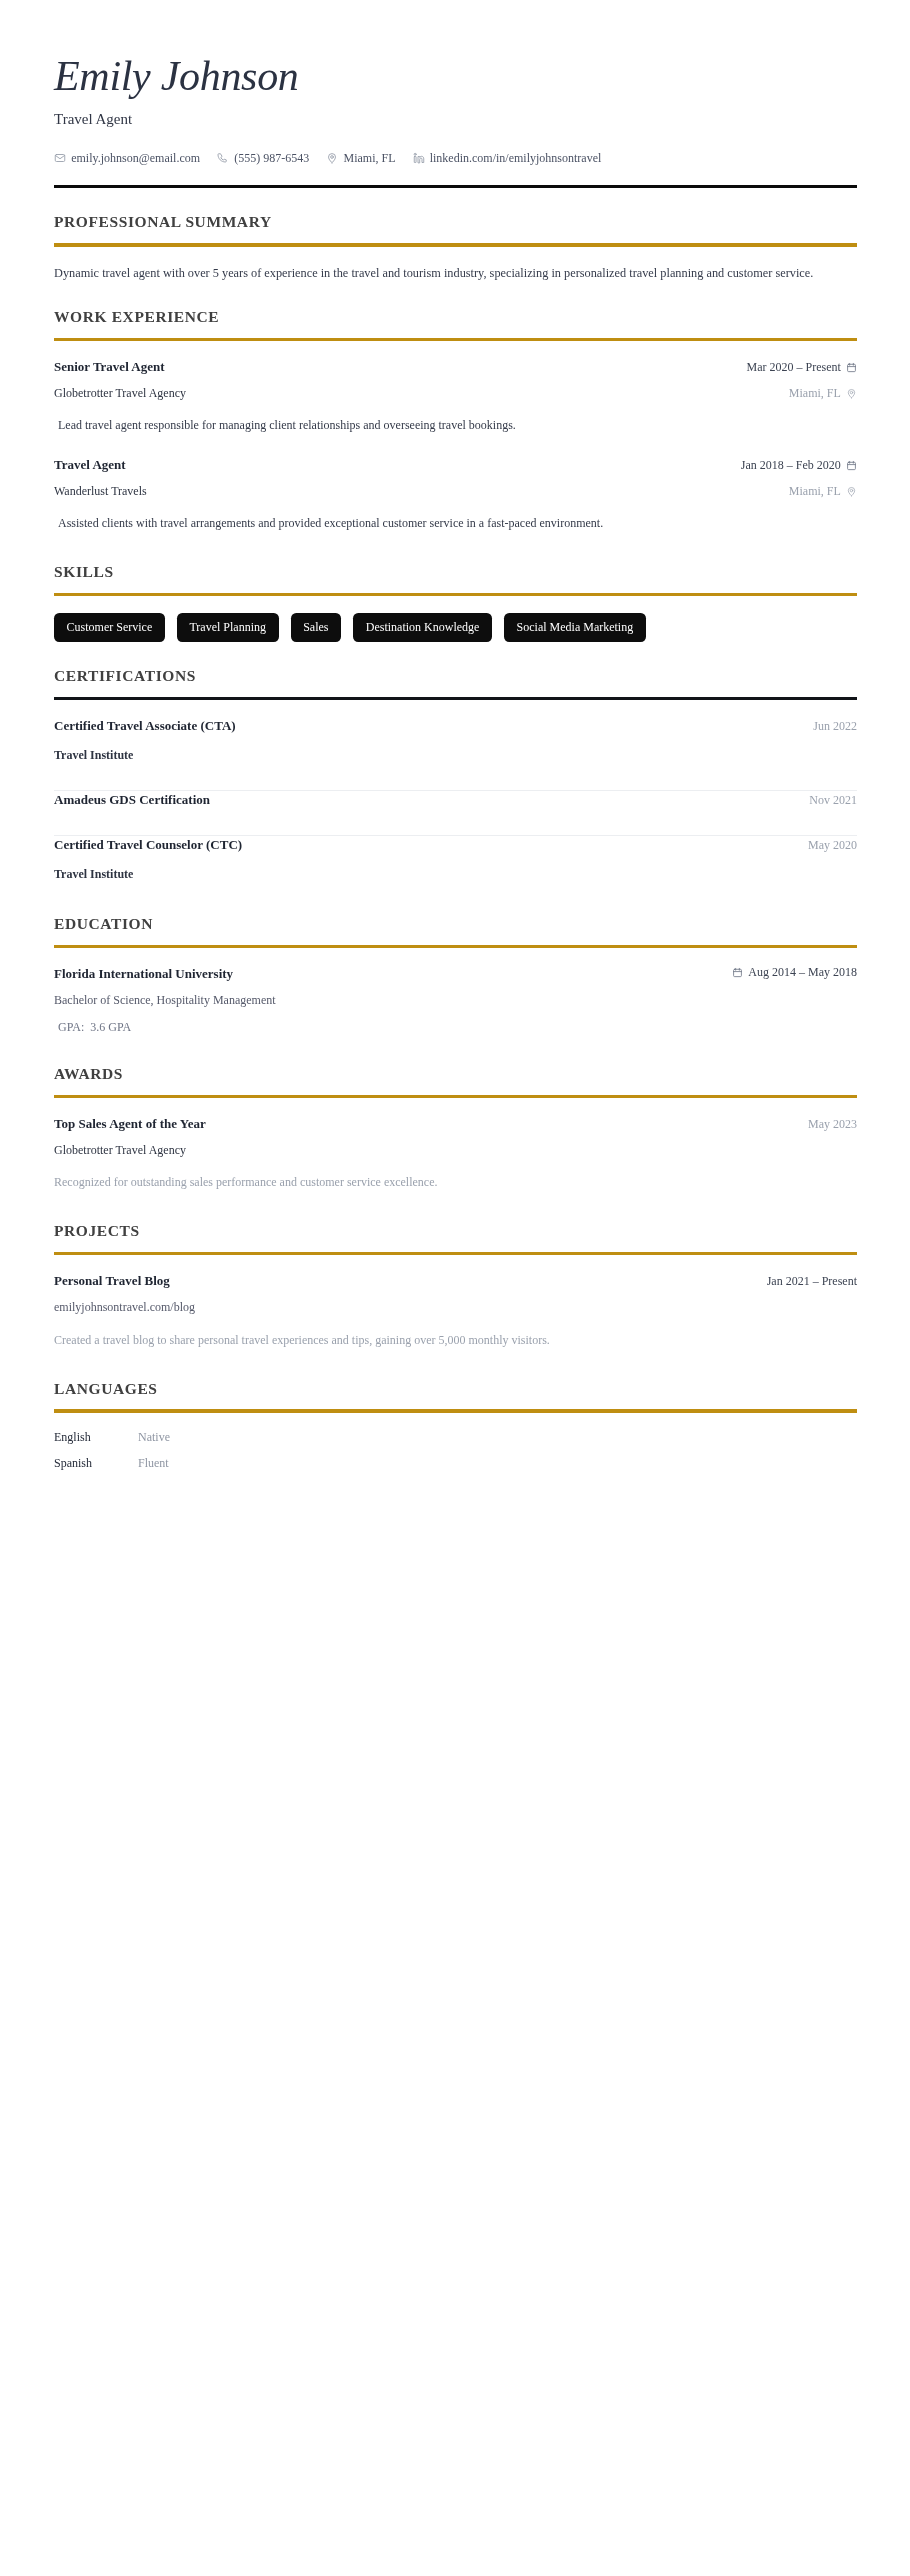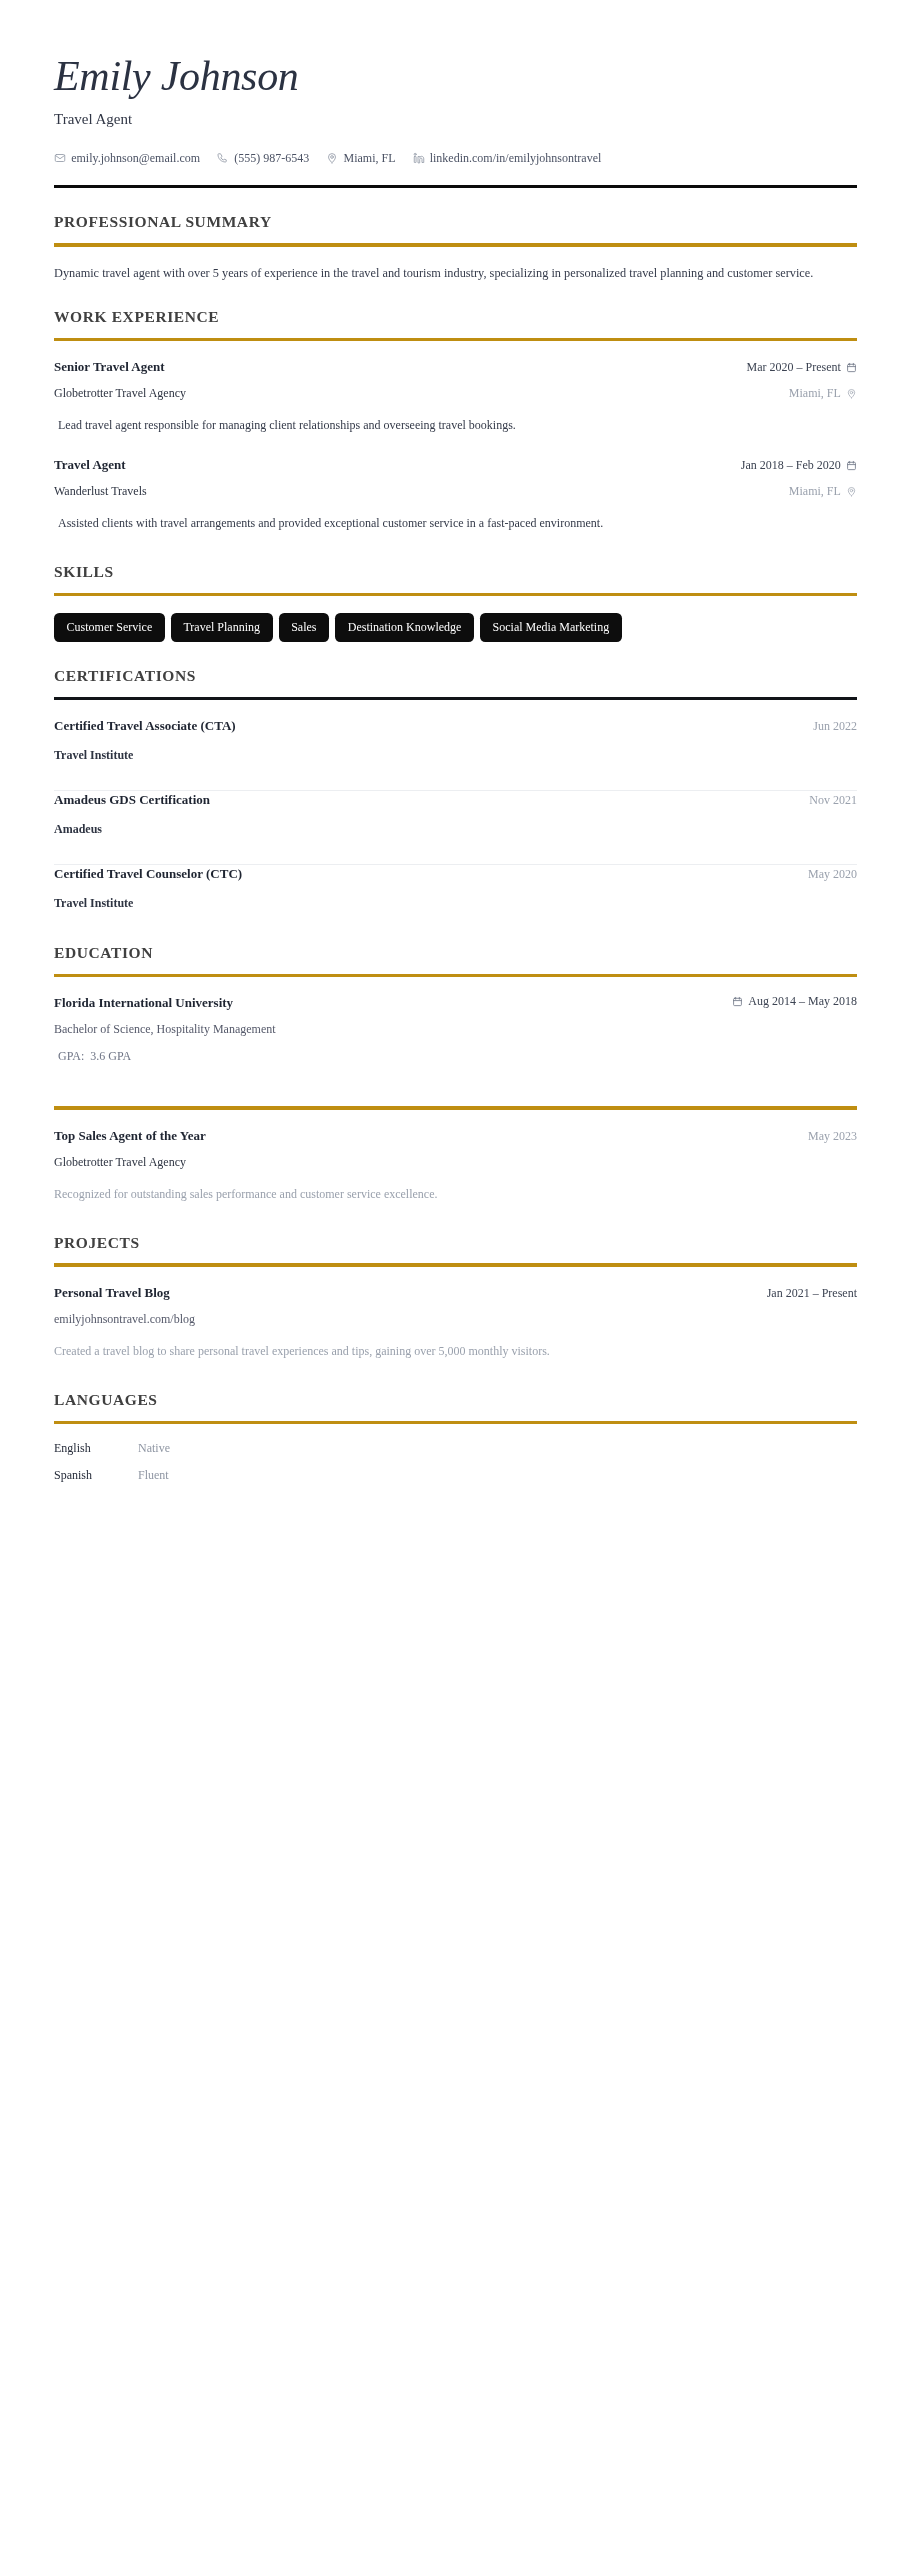--- a/index.html
+++ b/index.html
@@ -196,21 +196,21 @@
     height: 1.1px;
     background: #eceef1;
     width: 100%;
     margin: 23px 0 0 0;
   }
 
   
   .skills-wrap {
     display: flex;
     flex-wrap: wrap;
-    gap: 6px;
+    gap: 12px;
     max-width: 677px;
   }
 
   .skill-pill {
     background: #0d0d0d;
     color: #ffffff;
     border-radius: 5.2px;
     padding: 7.5px 12.6px;
     font-size: 12px;
     line-height: 1.15;
@@ -403,23 +403,20 @@
 
       <div class="row-divider"></div>
 
       <div class="entry cert-entry">
         <div class="entry-line">
           <div class="entry-title">Amadeus GDS Certification</div>
           <div class="entry-meta muted">
             <span>Nov 2021</span>
           </div>
         </div>
-        <div class="entry-line entry-line-2">
-          <div class="entry-org bold">Amadeus</div>
-        </div>
       </div>
 
       <div class="row-divider"></div>
 
       <div class="entry cert-entry">
         <div class="entry-line">
           <div class="entry-title">Certified Travel Counselor (CTC)</div>
           <div class="entry-meta muted">
             <span>May 2020</span>
           </div>
@@ -452,20 +449,21 @@
         <div class="entry-sub">Bachelor of Science, Hospitality Management</div>
         <div class="entry-gpa">
           <span class="gpa-label">GPA:</span>
           <span class="gpa-value">3.6 GPA</span>
         </div>
       </div>
     </div>
   </div>
 
   <div class="section">
+    <div class="section-title">AWARDS</div>
     <div class="rule-gold"></div>
     <div class="section-body">
       <div class="entry">
         <div class="entry-line">
           <div class="entry-title">Top Sales Agent of the Year</div>
           <div class="entry-meta muted">
             <span>May 2023</span>
           </div>
         </div>
         <div class="entry-line entry-line-2">

